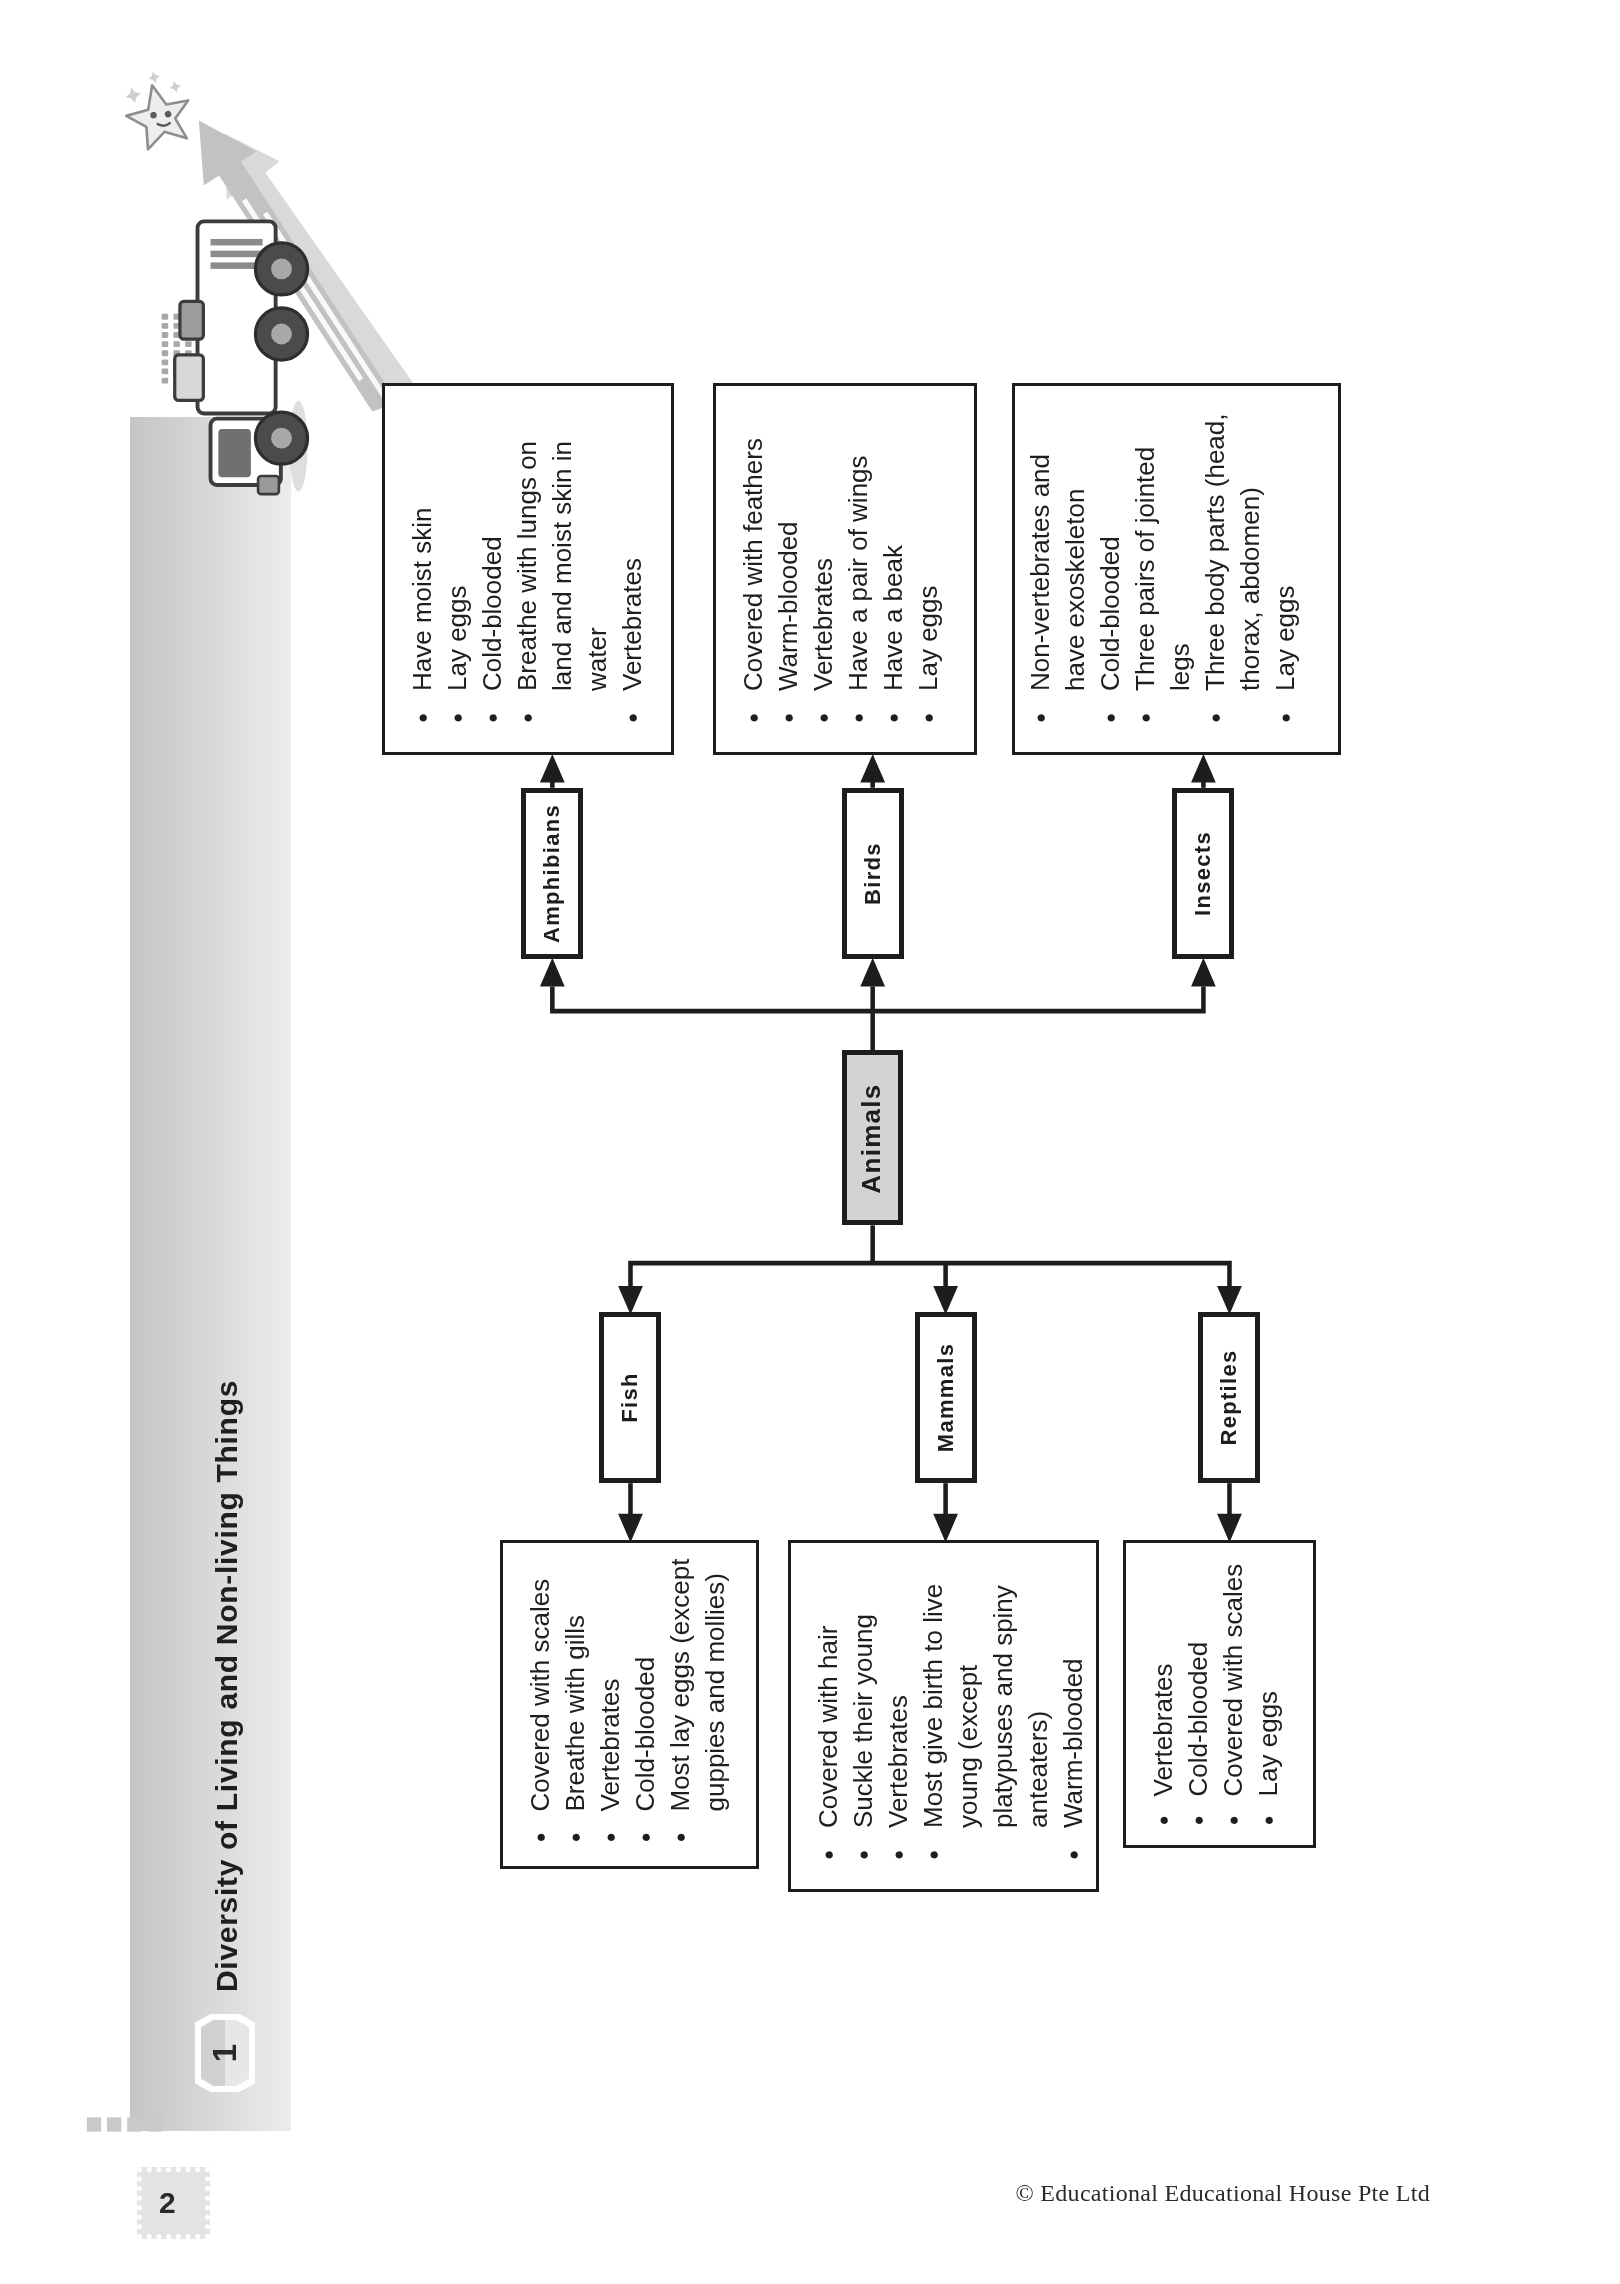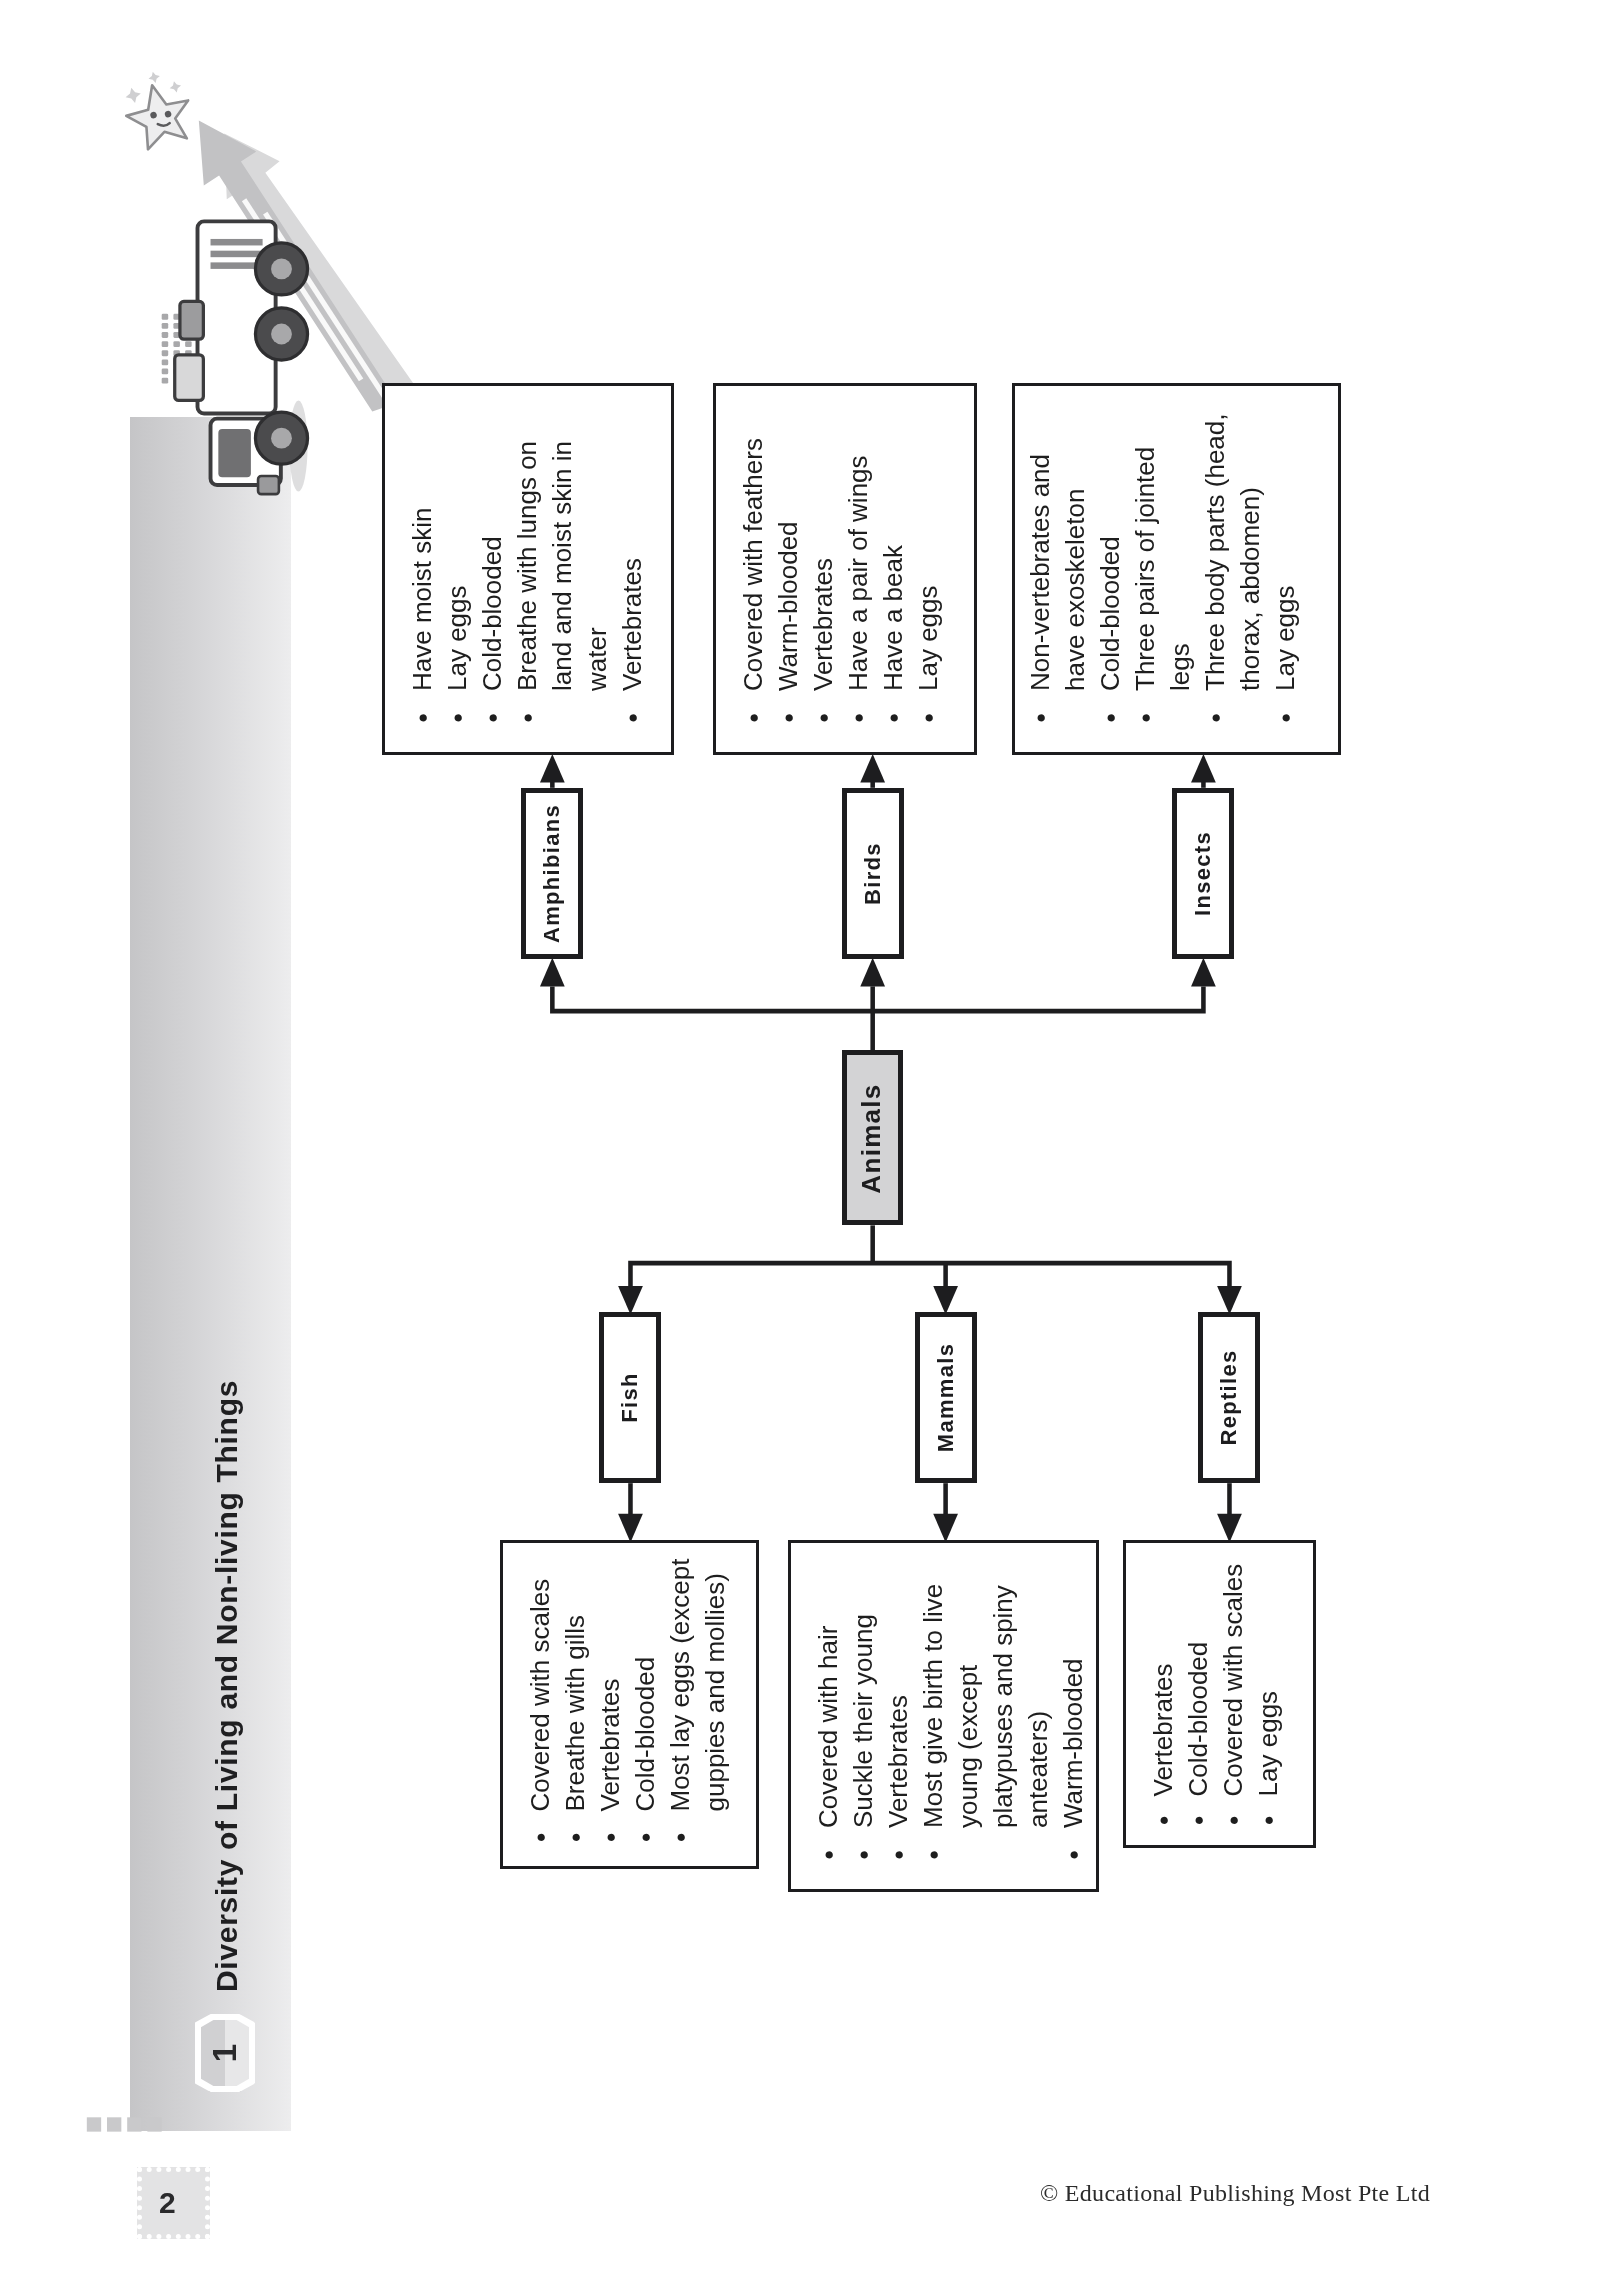--- a/index.html
+++ b/index.html
@@ -285,16 +285,16 @@
       <li style="padding-left:33px">Vertebrates</li>
       <li style="padding-left:33px">Cold-blooded</li>
       <li style="padding-left:33px">Covered with scales</li>
       <li style="padding-left:33px">Lay eggs</li>
     </ul>
   </div>
 
   <div class="stamp">
     <span>2</span>
   </div>
-  <div class="copyright">© Educational Publishing Most Pte Ltd</div>
+  <div class="copyright">© Educational Educational House Pte Ltd</div>
 
 </div>
 
 
 </body></html>

